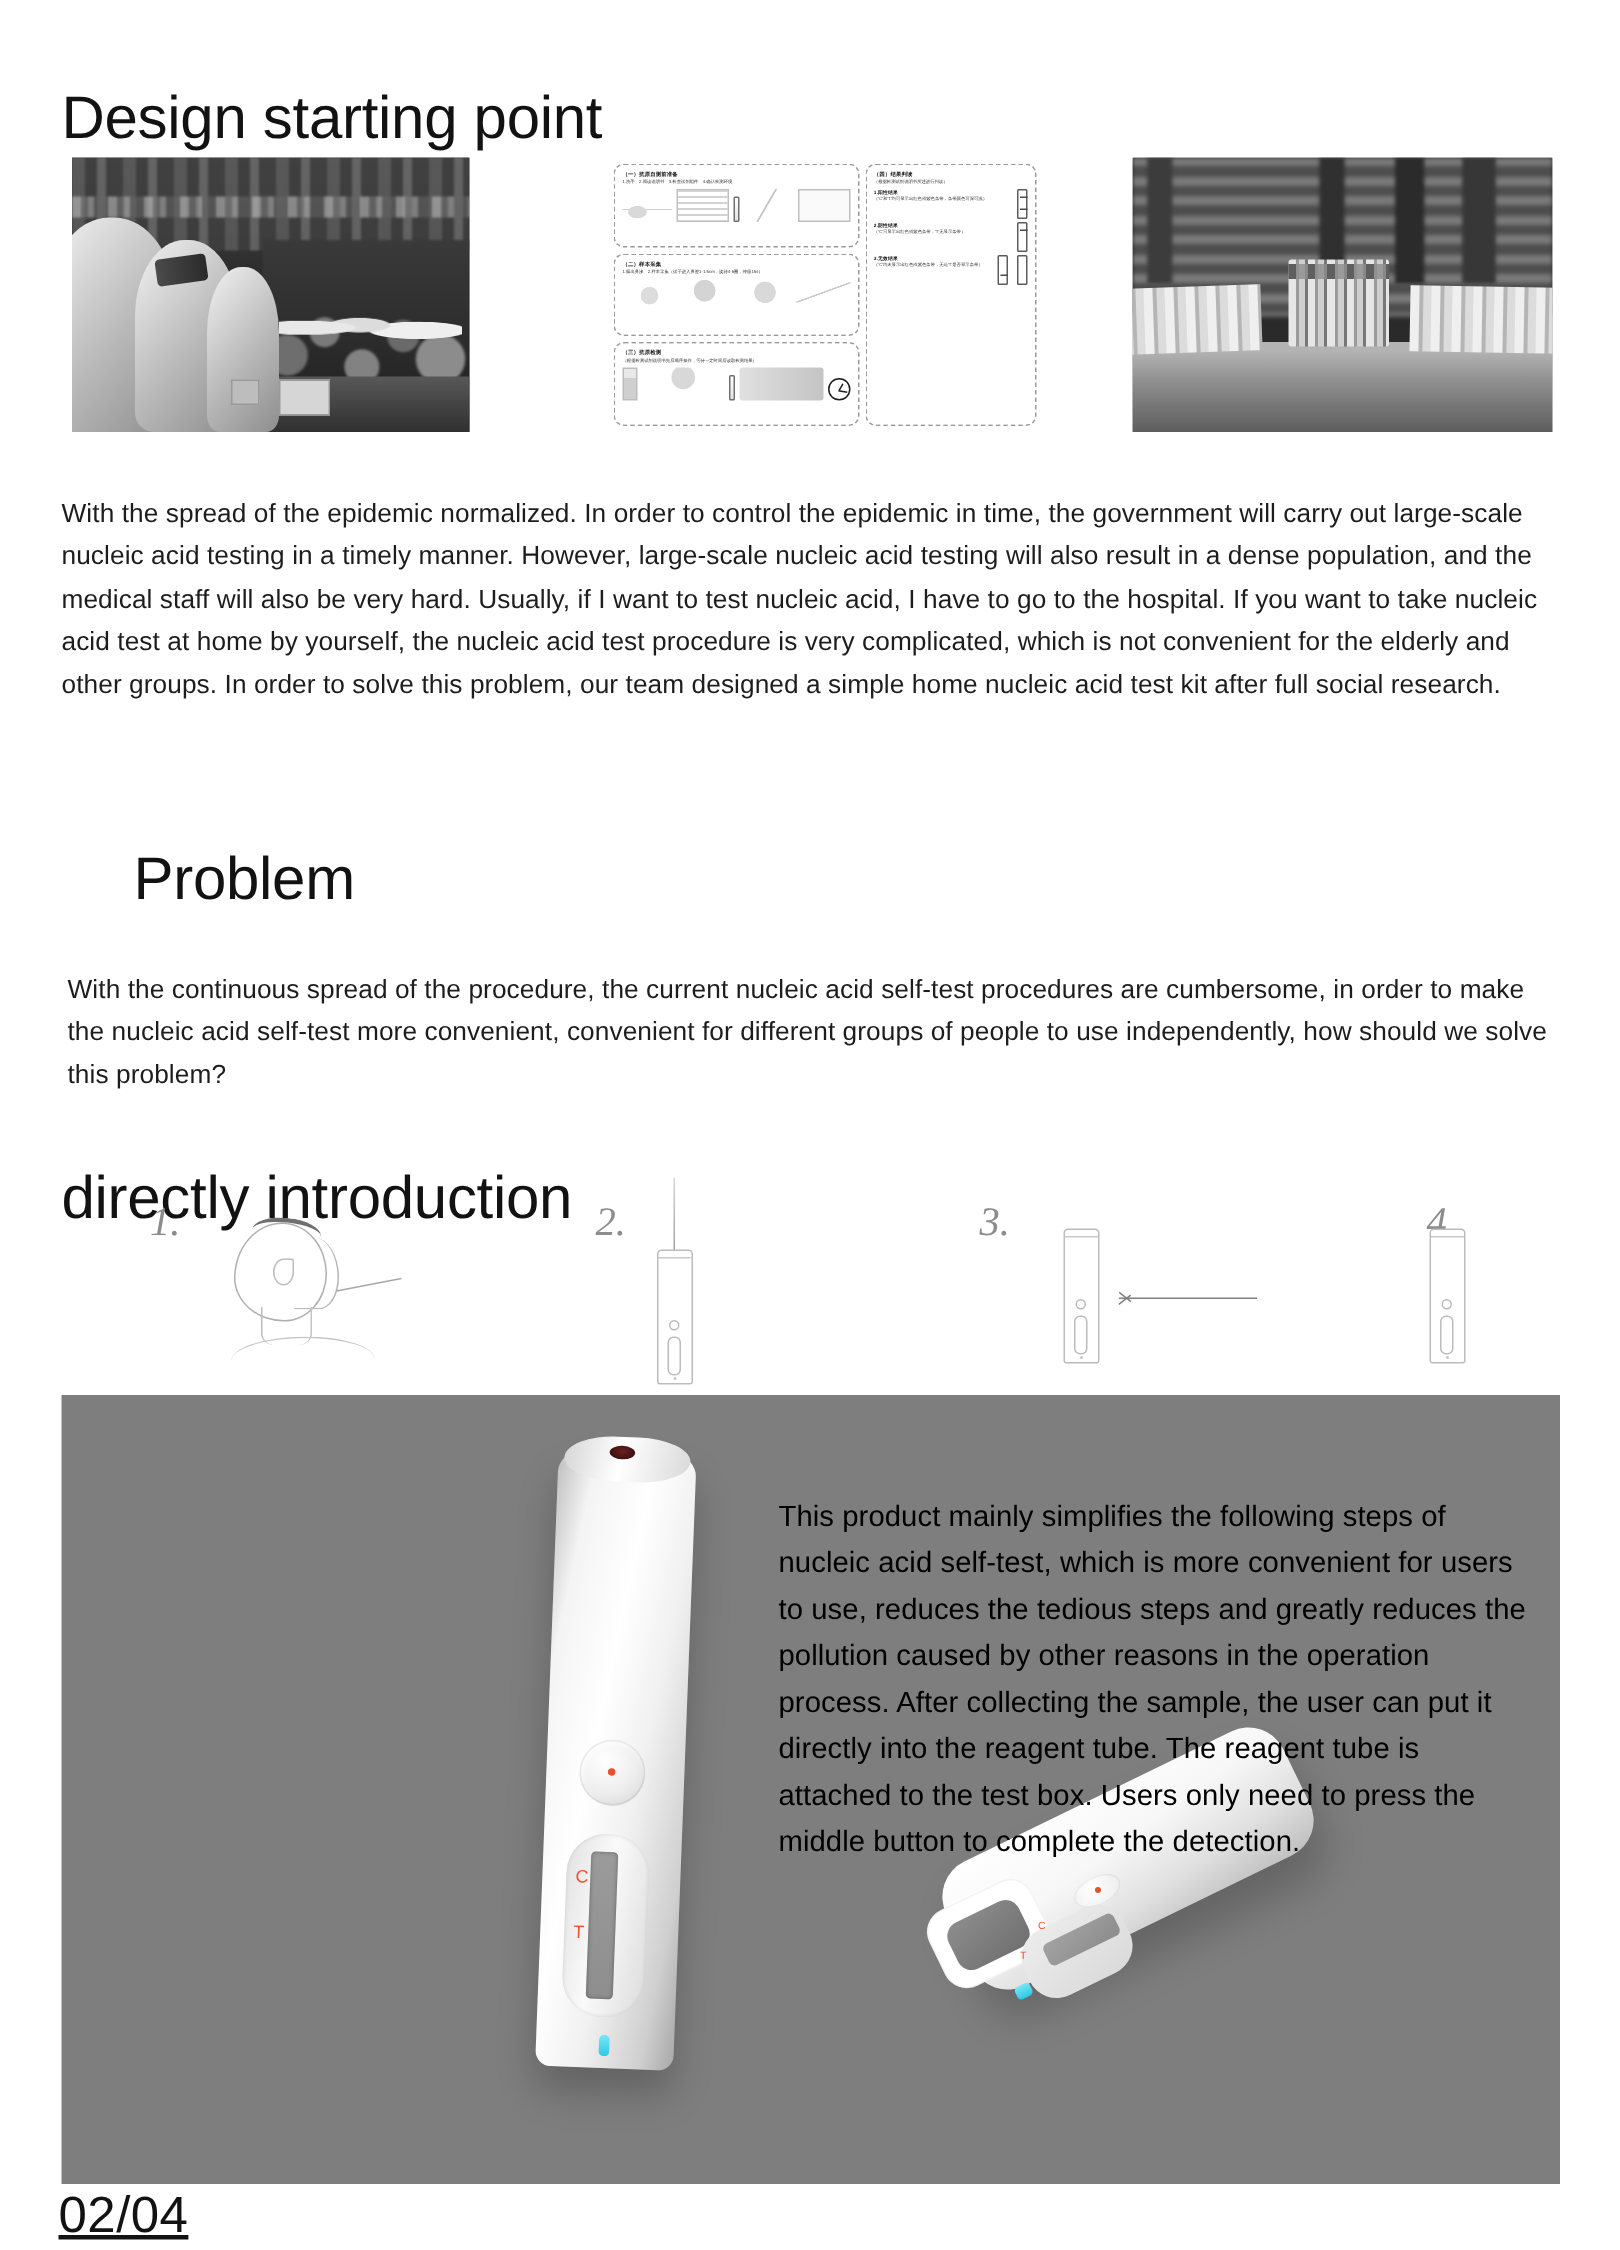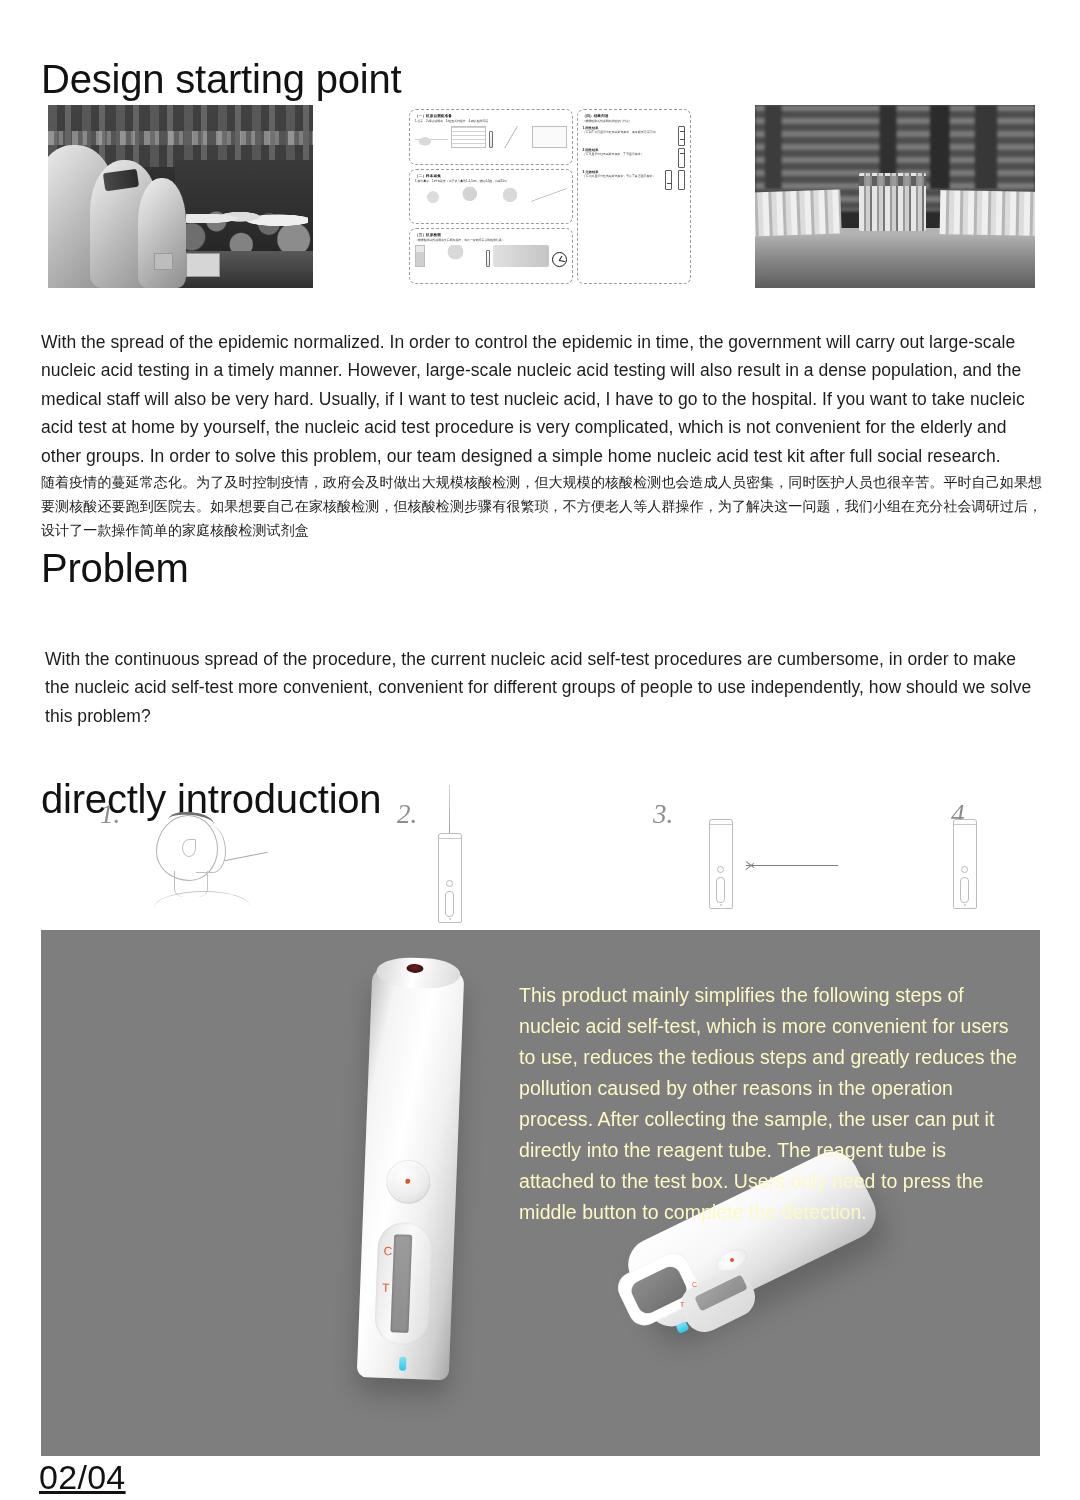--- a/index.html
+++ b/index.html
@@ -21,21 +21,21 @@
     position: absolute;
     left: 41px;
     font-size: 40px;
     font-weight: 400;
     letter-spacing: -0.2px;
     color: #121212;
     line-height: 1.0;
     white-space: nowrap;
   }
   #heading-design { top: 32px; }
-  #heading-problem { top: 521px; }
+  #heading-problem { top: 539px; margin-left: 48px; }
   #heading-product { top: 752px; }
 
   
   .photo-strip { position: absolute; left: 41px; top: 105px; width: 998px; height: 183px; }
   .photo { position: absolute; top: 0; height: 183px; overflow: hidden; }
   #photo-testing-site { left: 7px; width: 265px; }
   #photo-instruction-sheet { left: 364px; width: 290px; background: #ffffff; }
   #photo-supplies-table { left: 714px; width: 280px; }
 
   
@@ -273,22 +273,22 @@
     content:""; position:absolute; left:0; top:4px; width:10px; height:1.4px;
     background:#7f7f7f; transform:rotate(-38deg); transform-origin:left center;
   }
 
   
   .showcase {
     position:absolute; left:41px; top:930px; width:999px; height:526px;
     background:#7e7e7e; overflow:hidden;
   }
   .showcase-text {
-    position:absolute; left:478px; top:30px; width:500px;
-    font-size:19.5px; line-height:31px; color:#fef9c3; letter-spacing:0.05px;
+    position:absolute; left:478px; top:46px; width:500px;
+    font-size:19.5px; line-height:31px; color:#000000; letter-spacing:0.05px;
   }
 
   
   .render-stand{
     position:absolute; left:318px; top:15px; width:110px; height:435px;
     transform: rotate(2.2deg);
   }
   .render-stand .rbody{
     position:absolute; left:6px; top:24px; width:92px; height:410px;
     background:linear-gradient(100deg,#bfbfbf 0%,#f4f4f4 16%,#ffffff 40%,#f0f0f0 62%,#cfcfcf 86%,#a8a8a8 100%);
@@ -511,21 +511,20 @@
         <div class="tablecloth"></div>
         <div class="packL"></div>
         <div class="packR"></div>
         <div class="tubes"></div>
       </div>
     </div>
 
   </div>
 
   <p class="para" id="para-design-en">With the spread of the epidemic normalized. In order to control the epidemic in time, the government will carry out large-scale nucleic acid testing in a timely manner. However, large-scale nucleic acid testing will also result in a dense population, and the medical staff will also be very hard. Usually, if I want to test nucleic acid, I have to go to the hospital. If you want to take nucleic acid test at home by yourself, the nucleic acid test procedure is very complicated, which is not convenient for the elderly and other groups. In order to solve this problem, our team designed a simple home nucleic acid test kit after full social research.</p>
-  <p class="para-cn" id="para-design-cn">随着疫情的蔓延常态化。为了及时控制疫情，政府会及时做出大规模核酸检测，但大规模的核酸检测也会造成人员密集，同时医护人员也很辛苦。平时自己如果想要测核酸还要跑到医院去。如果想要自己在家核酸检测，但核酸检测步骤有很繁琐，不方便老人等人群操作，为了解决这一问题，我们小组在充分社会调研过后，设计了一款操作简单的家庭核酸检测试剂盒</p>
 
   <h1 class="h1" id="heading-problem">Problem</h1>
   <p class="para" id="para-problem-en">With the continuous spread of the procedure, the current nucleic acid self-test procedures are cumbersome, in order to make the nucleic acid self-test more convenient, convenient for different groups of people to use independently, how should we solve this problem?</p>
 
   <h1 class="h1" id="heading-product">directly introduction</h1>
 
   <div class="sketch-row">
 
     <div class="step" id="step-1">
       <div class="num">1.</div>

